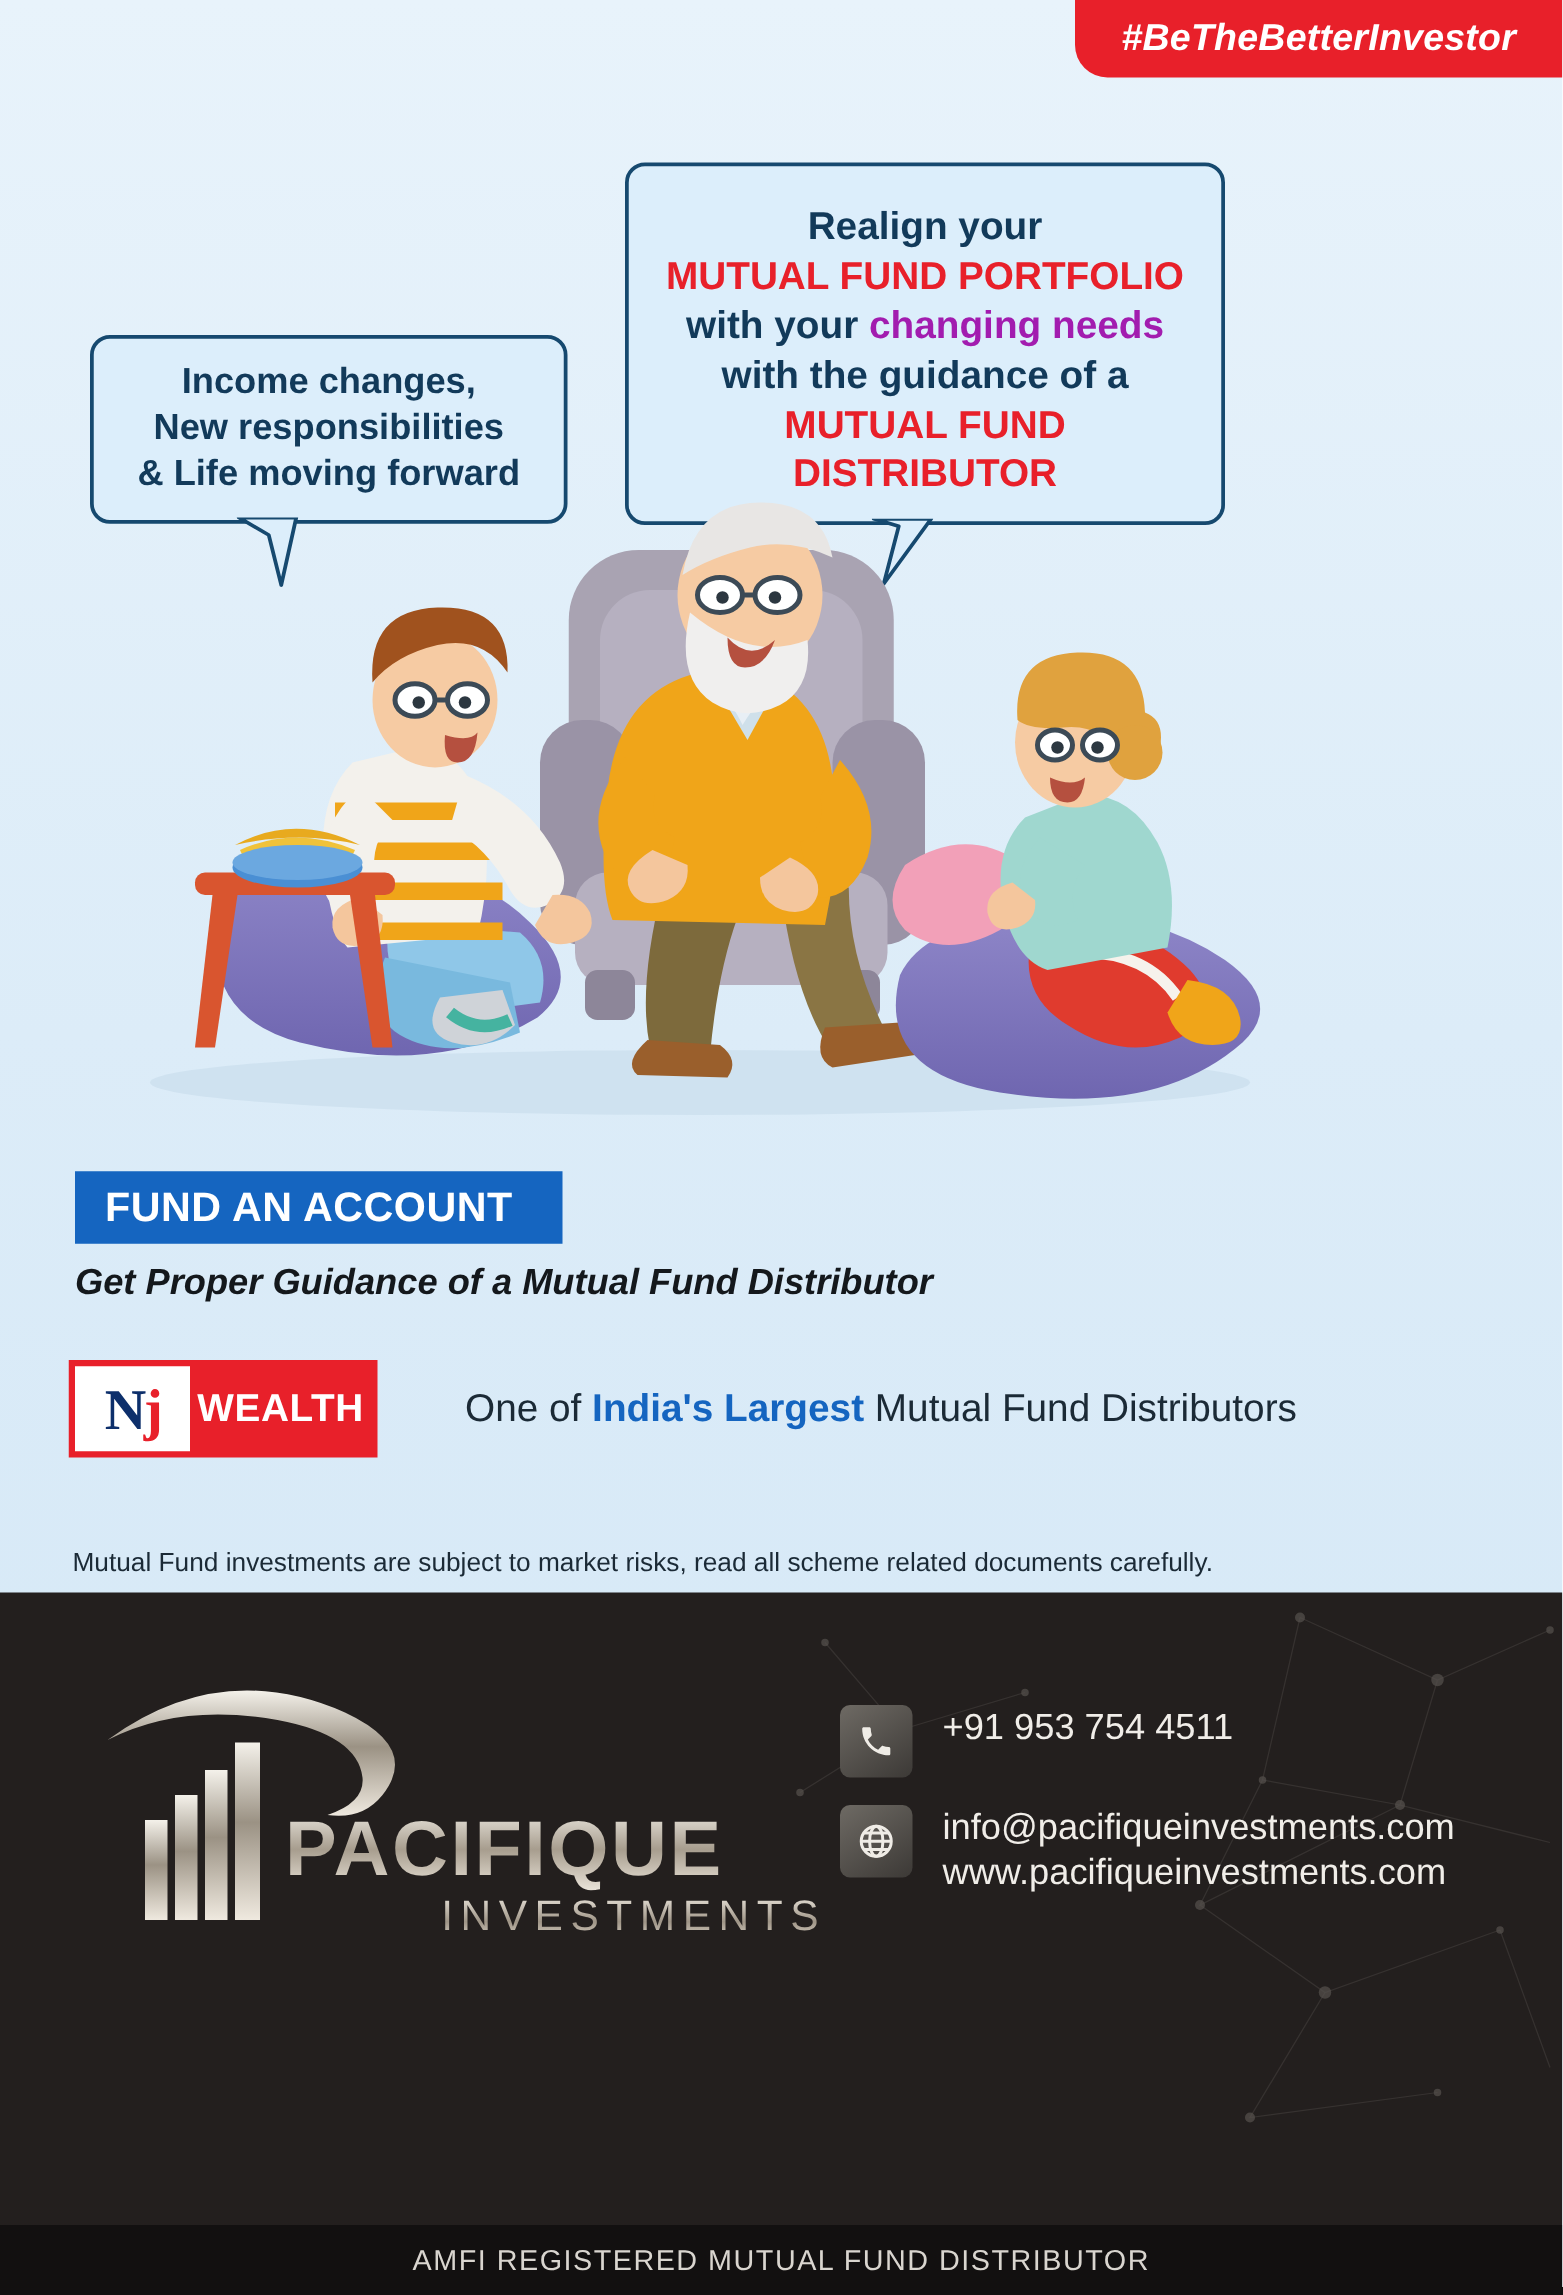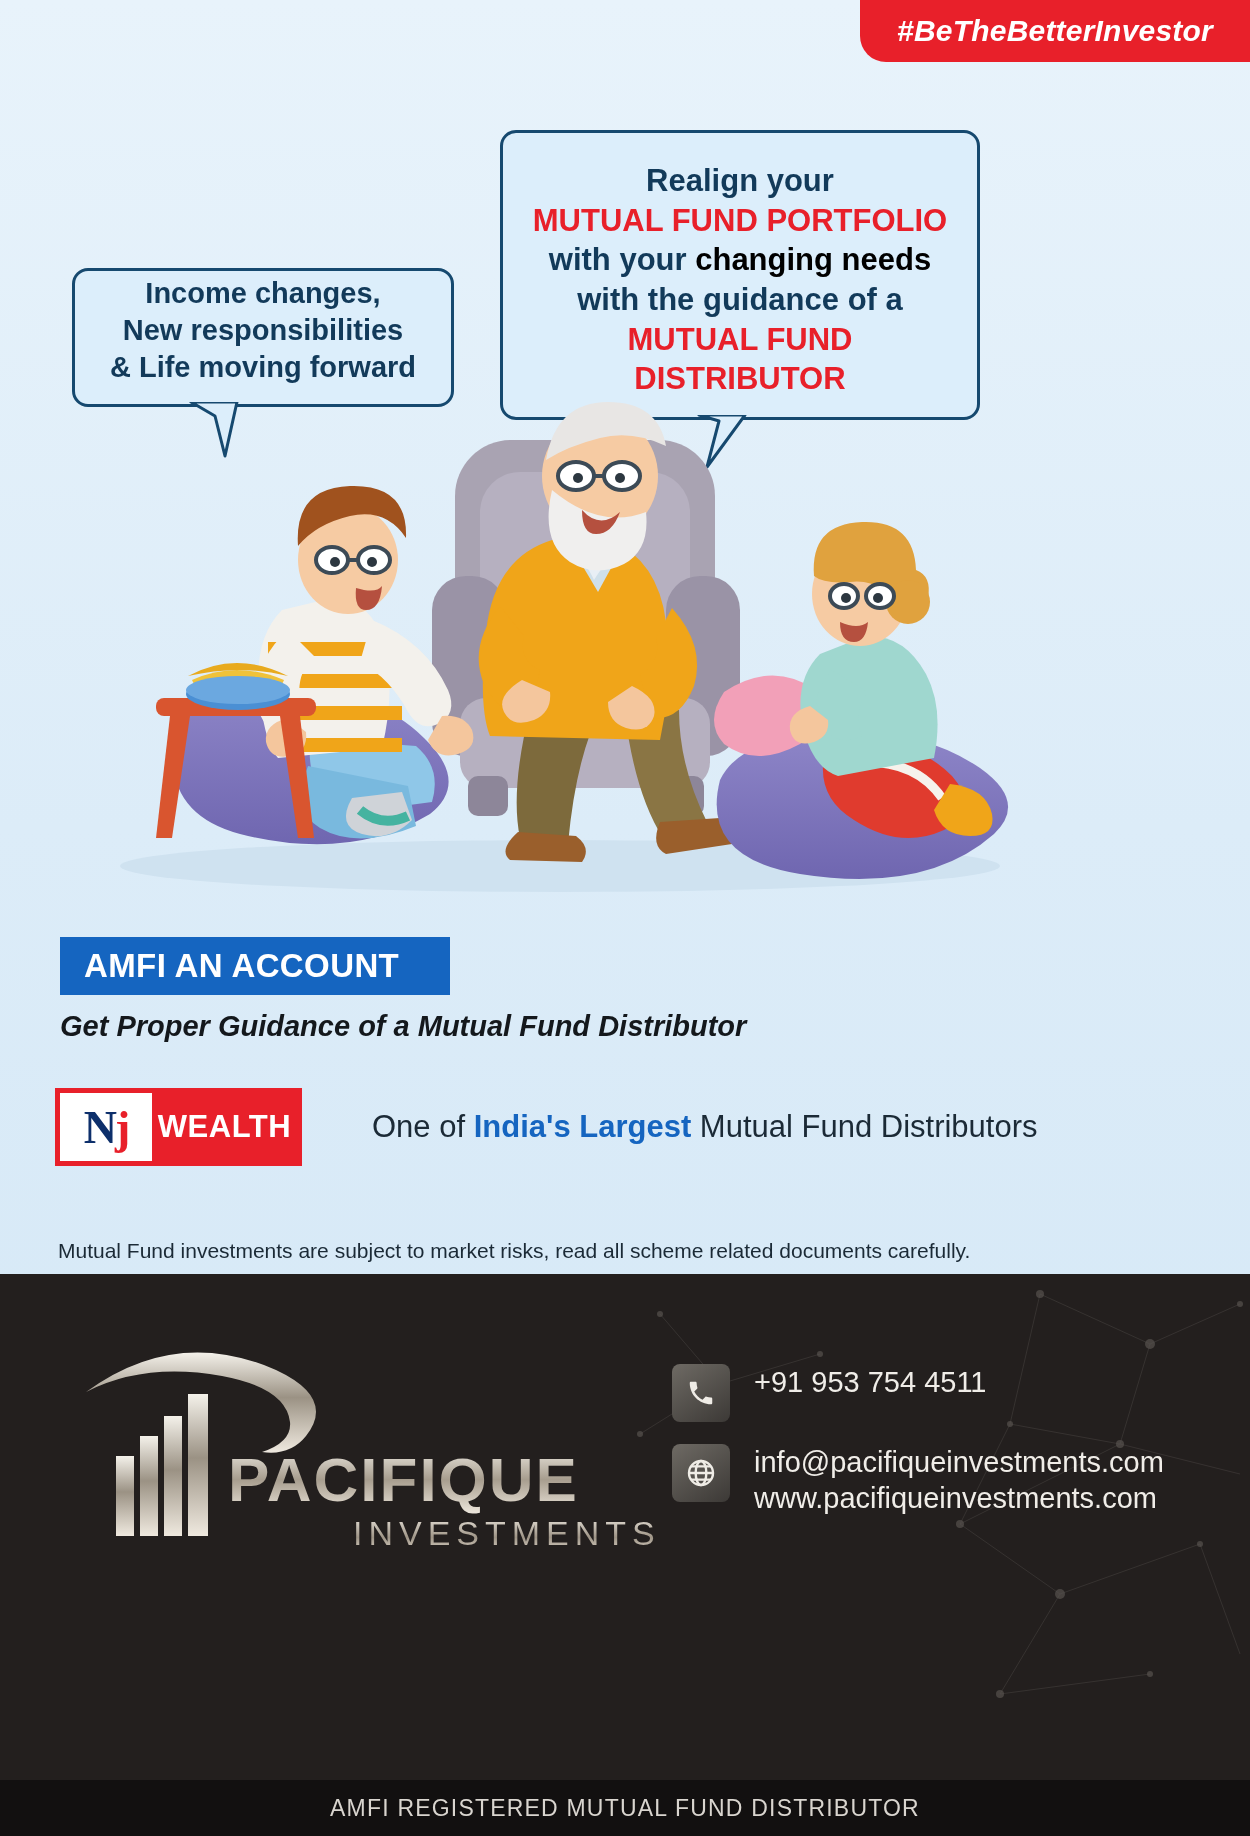--- a/index.html
+++ b/index.html
@@ -48,34 +48,34 @@
     position: absolute;
     width: 0; height: 0;
   }
 
   #bubble-right {
     top: 130px; left: 500px; width: 480px;
     padding: 28px 18px 18px 18px;
   }
   #bubble-right .line { font-size: 31px; color: #1b2a36; }
   #bubble-right .red { color: #e8202a; font-weight: bold; font-size: 31px; }
-  #bubble-right .blue { color: #000000; font-weight: bold; }
+  #bubble-right .blue { color: #a21caf; font-weight: bold; }
   #bubble-right .dark { color: #123a5a; font-weight: 600; }
 
   #bubble-right .tail {
     left: 190px; bottom: -44px;
     width: 46px; height: 46px;
     background: transparent;
     border: none;
   }
   #bubble-right .tail svg { display: block; }
 
   #bubble-left {
     top: 268px; left: 72px; width: 382px;
-    padding: 4px 14px 18px 14px;
+    padding: 16px 14px 18px 14px;
   }
   #bubble-left .line {
     font-size: 29px; color: #123a5a; font-weight: 600;
   }
   #bubble-left .tail {
     left: 112px; bottom: -46px;
     width: 48px; height: 48px;
   }
 
   
@@ -383,21 +383,21 @@
         <ellipse cx="784" cy="216" rx="14" ry="12" fill="#ffffff" stroke="#3c4a56" stroke-width="4"></ellipse>
         <ellipse cx="820" cy="216" rx="14" ry="12" fill="#ffffff" stroke="#3c4a56" stroke-width="4"></ellipse>
         <circle cx="786" cy="218" r="5" fill="#2c3740"></circle>
         <circle cx="818" cy="218" r="5" fill="#2c3740"></circle>
         <path d="M780 242 q18 8 28 0 q-2 20 -14 20 q-14 0 -14 -20z" fill="#b5503f"></path>
       </g>
     </svg>
   </div>
 
   <div class="cta-button">
-    <span>AMFI AN ACCOUNT</span>
+    <span>FUND AN ACCOUNT</span>
   </div>
 
   <div class="subhead">Get Proper Guidance of a Mutual Fund Distributor</div>
 
   <div class="nj-row">
     <div class="nj-logo">
       <div class="nj-logo-inner">
         <div class="nj-mark">
           <span>N</span>
             <span class="j">j</span>

